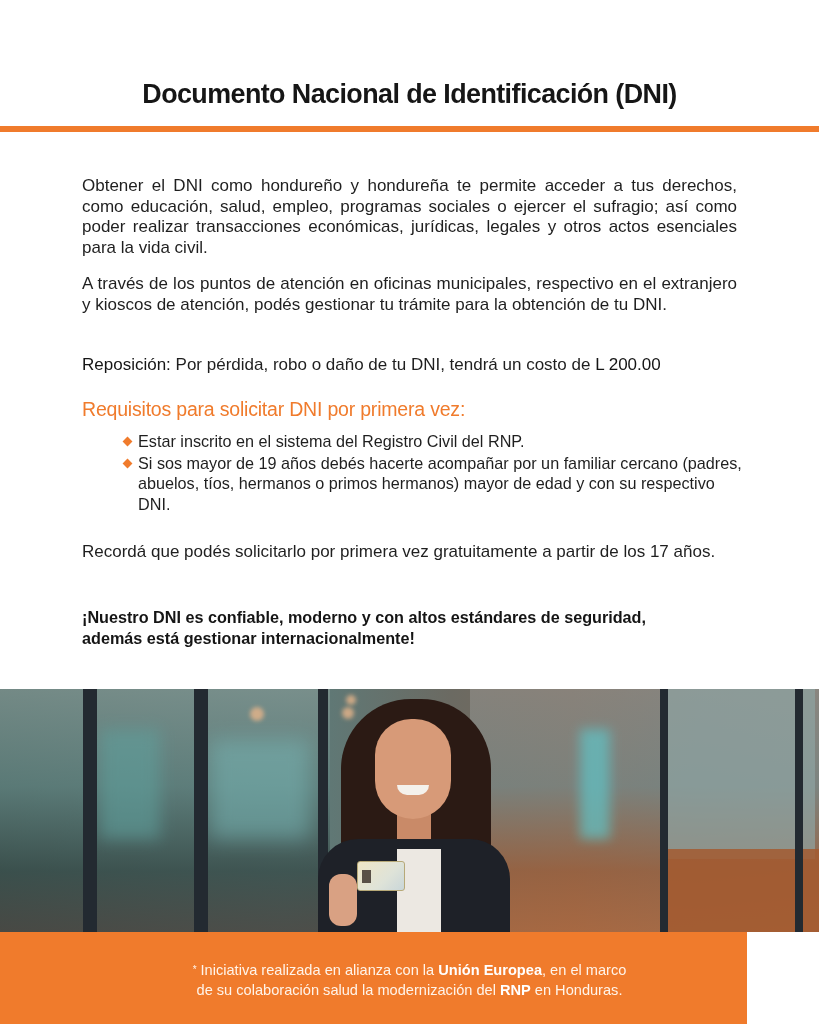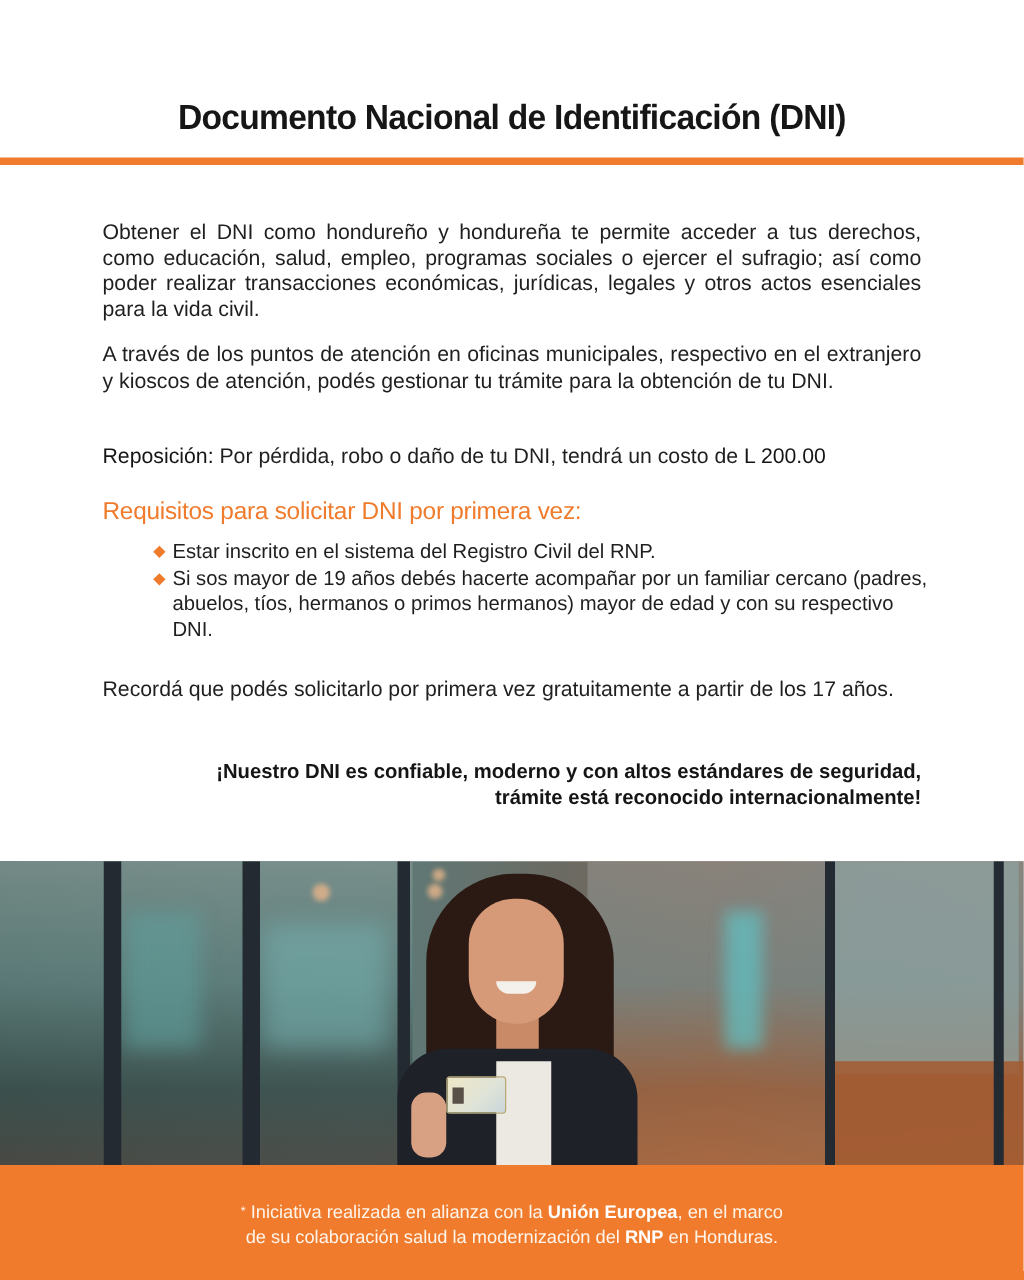--- a/index.html
+++ b/index.html
@@ -29,21 +29,21 @@
     .req-list li { position: relative; padding-left: 16px; margin-bottom: 1px; }
     .bullet {
       position: absolute; left: 2px; top: 7px; width: 7px; height: 7px;
       background: #f07b2c; transform: rotate(45deg);
     }
 
     .p4 { top: 542px; }
 
     .slogan {
       position: absolute; left: 82px; top: 607px; width: 655px;
-      text-align: right; font-weight: 700; font-size: 16.2px; line-height: 21px; color: #151515;
+      text-align: left; font-weight: 700; font-size: 16.2px; line-height: 21px; color: #151515;
     }
 
     .photo {
       position: absolute; left: 0; top: 689px; width: 819px; height: 243px; overflow: hidden;
       background: linear-gradient(90deg, #3d5955 0%, #4f6e6c 18%, #5c7d7c 35%, #6b6a62 55%, #7b6a5c 70%, #6f736f 85%, #7d7872 100%);
     }
     .photo .glow1 { position: absolute; left: 0; top: 0; width: 330px; height: 243px;
       background: linear-gradient(180deg, #7d928e 0%, #5f7f7c 40%, #3a4e4b 75%, #4a4641 100%); opacity: 0.85; }
     .photo .glow2 { position: absolute; left: 470px; top: 0; width: 349px; height: 243px;
       background: linear-gradient(180deg, #8d8a84 0%, #7c8885 40%, #a0603a 75%, #b5683a 100%); opacity: 0.75; }
@@ -59,21 +59,21 @@
     .hair { position: absolute; left: 26px; top: 10px; width: 150px; height: 200px; border-radius: 70px 70px 40px 40px; background: #2b1a14; }
     .face { position: absolute; left: 60px; top: 30px; width: 76px; height: 100px; border-radius: 38px 38px 40px 40px; background: #d79a78; }
     .smile { position: absolute; left: 82px; top: 96px; width: 32px; height: 10px; border-radius: 0 0 16px 16px; background: #f4f1ec; }
     .neck { position: absolute; left: 82px; top: 125px; width: 34px; height: 40px; background: #c98a68; }
     .jacket { position: absolute; left: 3px; top: 150px; width: 192px; height: 93px; border-radius: 40px 40px 0 0; background: #1e2128; }
     .shirt { position: absolute; left: 82px; top: 160px; width: 44px; height: 83px; background: #ece8e2; }
     .hand { position: absolute; left: 14px; top: 185px; width: 28px; height: 52px; border-radius: 12px; background: #d9a183; }
     .idcard { position: absolute; left: 42px; top: 172px; width: 48px; height: 30px; border-radius: 3px; background: linear-gradient(135deg, #efe6c6 0%, #dfe3d8 60%, #c9d6d9 100%); border: 1px solid #b7a978; }
     .idcard .photo-mini { position: absolute; left: 4px; top: 8px; width: 9px; height: 13px; background: #595047; }
 
-    .footer { position: absolute; left: 0; top: 932px; width: 819px; height: 92px; background: #f07b2c; }
+    .footer { position: absolute; left: 0; top: 932px; width: 747px; height: 92px; background: #f07b2c; }
     .footer-text {
       position: absolute; left: 0; top: 28px; width: 819px; text-align: center;
       color: #fff4ea; font-size: 14.6px; line-height: 20px;
     }
     .footer-text .star { font-size: 10px; vertical-align: 2px; margin-right: 4px; }
     .footer-text b { color: #ffffff; font-weight: 700; }
   </style>
 </head>
 <body>
 
@@ -95,21 +95,21 @@
   <li>
     <span class="bullet"></span>
     <span>Si sos mayor de 19 años debés hacerte acompañar por un familiar cercano (padres, abuelos, tíos, hermanos o primos hermanos) mayor de edad y con su respectivo DNI.</span>
   </li>
 </ul>
 
 <p class="content para p4">Recordá que podés solicitarlo por primera vez gratuitamente a partir de los 17 años.</p>
 
 <div class="slogan">
   <div>¡Nuestro DNI es confiable, moderno y con altos estándares de seguridad,</div>
-  <div>trámite está reconocido internacionalmente!</div>
+  <div>además está gestionar internacionalmente!</div>
 </div>
 
 <div class="photo" role="img" aria-label="Smiling woman in an office hallway holding up her DNI card">
   <div class="glow1"></div>
   <div class="glow2"></div>
   <div class="teal1"></div>
   <div class="teal2"></div>
   <div class="teal3"></div>
   <div class="panel"></div>
   <div class="cabinet"></div>

